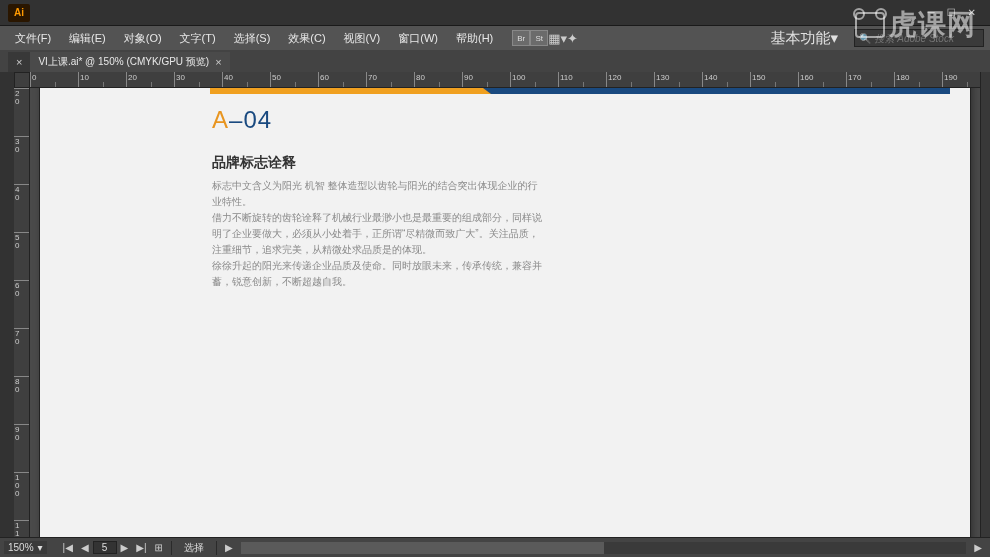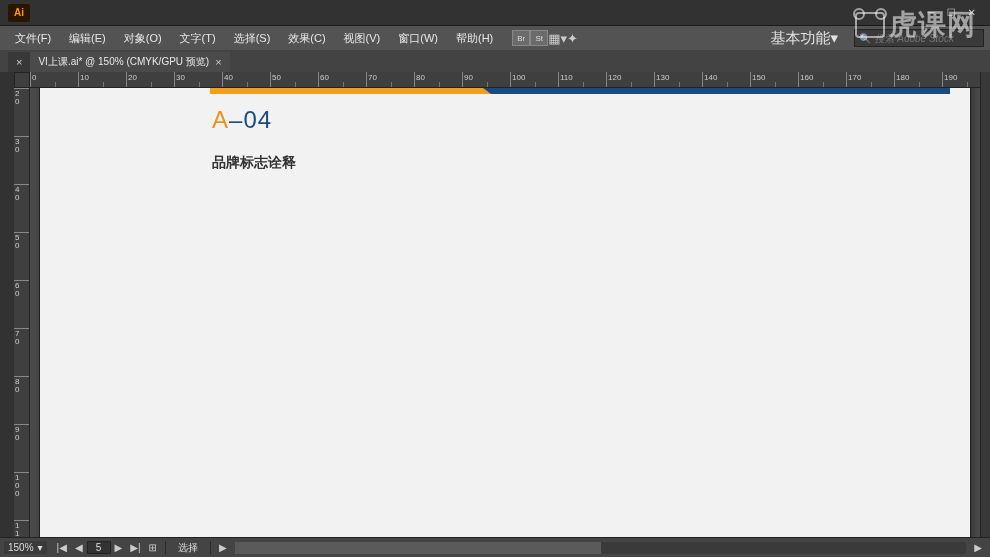--- a/index.html
+++ b/index.html
@@ -61,21 +61,21 @@
 
 .section-title { position: absolute; top: 86px; left: 172px; font-size: 14px; font-weight: bold; color: #333; }
 
 .body-text { position: absolute; top: 110px; left: 172px; width: 330px; font-size: 10px; line-height: 16px; color: #8a8a8a; }
 
 
 .right-strip { position: absolute; top: 72px; right: 0; width: 10px; bottom: 20px; background: #383838; border-left: 1px solid #222; }
 
 
 .statusbar { position: absolute; bottom: 0; left: 0; right: 0; height: 20px; background: #444; display: flex; align-items: center; padding: 0 4px; font-size: 10px; color: #ddd; border-top: 1px solid #222; }
-.zoom-sel { background: #3a3a3a; padding: 1px 4px; margin-right: 6px; display: flex; align-items: center; gap: 4px; }
+.zoom-sel { background: #3a3a3a; padding: 1px 4px; margin-right: 12px; display: flex; align-items: center; gap: 4px; }
 .nav-btn { padding: 0 4px; color: #ccc; cursor: pointer; font-size: 10px; }
 .page-input { background: #333; width: 24px; text-align: center; color: #ddd; border: 1px solid #222; font-size: 10px; }
 .status-sep { width: 1px; height: 14px; background: #2a2a2a; margin: 0 4px; }
 .status-label { padding: 0 8px; }
 .scroll-track { flex: 1; height: 12px; background: #3a3a3a; margin: 0 4px; position: relative; }
 .scroll-thumb { position: absolute; left: 0; top: 0; height: 100%; width: 50%; background: #5a5a5a; }
 
 
 .watermark { position: absolute; top: 6px; right: 14px; font-size: 28px; font-weight: bold; color: rgba(255,255,255,0.55); letter-spacing: 1px; display: flex; align-items: center; gap: 4px; pointer-events: none; z-index: 50; }
 .watermark .tiger { width: 30px; height: 26px; border: 2px solid rgba(255,255,255,0.55); border-radius: 4px; position: relative; }
@@ -234,20 +234,21 @@
 <div class="canvas-area">
   <div class="artboard">
     <div class="top-bar">
       <div class="top-bar-orange"></div>
       <div class="top-bar-blue"></div>
     </div>
     <div class="section-code">
       <span class="a">A</span><span class="dash">–</span><span class="num">04</span>
     </div>
     <div class="section-title">品牌标志诠释</div>
+    <div class="body-text" id="bodytext">标志中文含义为阳光 机智 整体造型以齿轮与阳光的结合突出体现企业的行业特性。<br>借力不断旋转的齿轮诠释了机械行业最渺小也是最重要的组成部分，同样说明了企业要做大，必须从小处着手，正所谓“尽精微而致广大”。关注品质，注重细节，追求完美，从精微处求品质是的体现。<br>徐徐升起的阳光来传递企业品质及使命。同时放眼未来，传承传统，兼容并蓄，锐意创新，不断超越自我。</div>
   </div>
 </div>
 
 <div class="right-strip"></div>
 
 <div class="statusbar">
   <div class="zoom-sel">
     <span>150%</span>
     <span>▾</span>
   </div>

